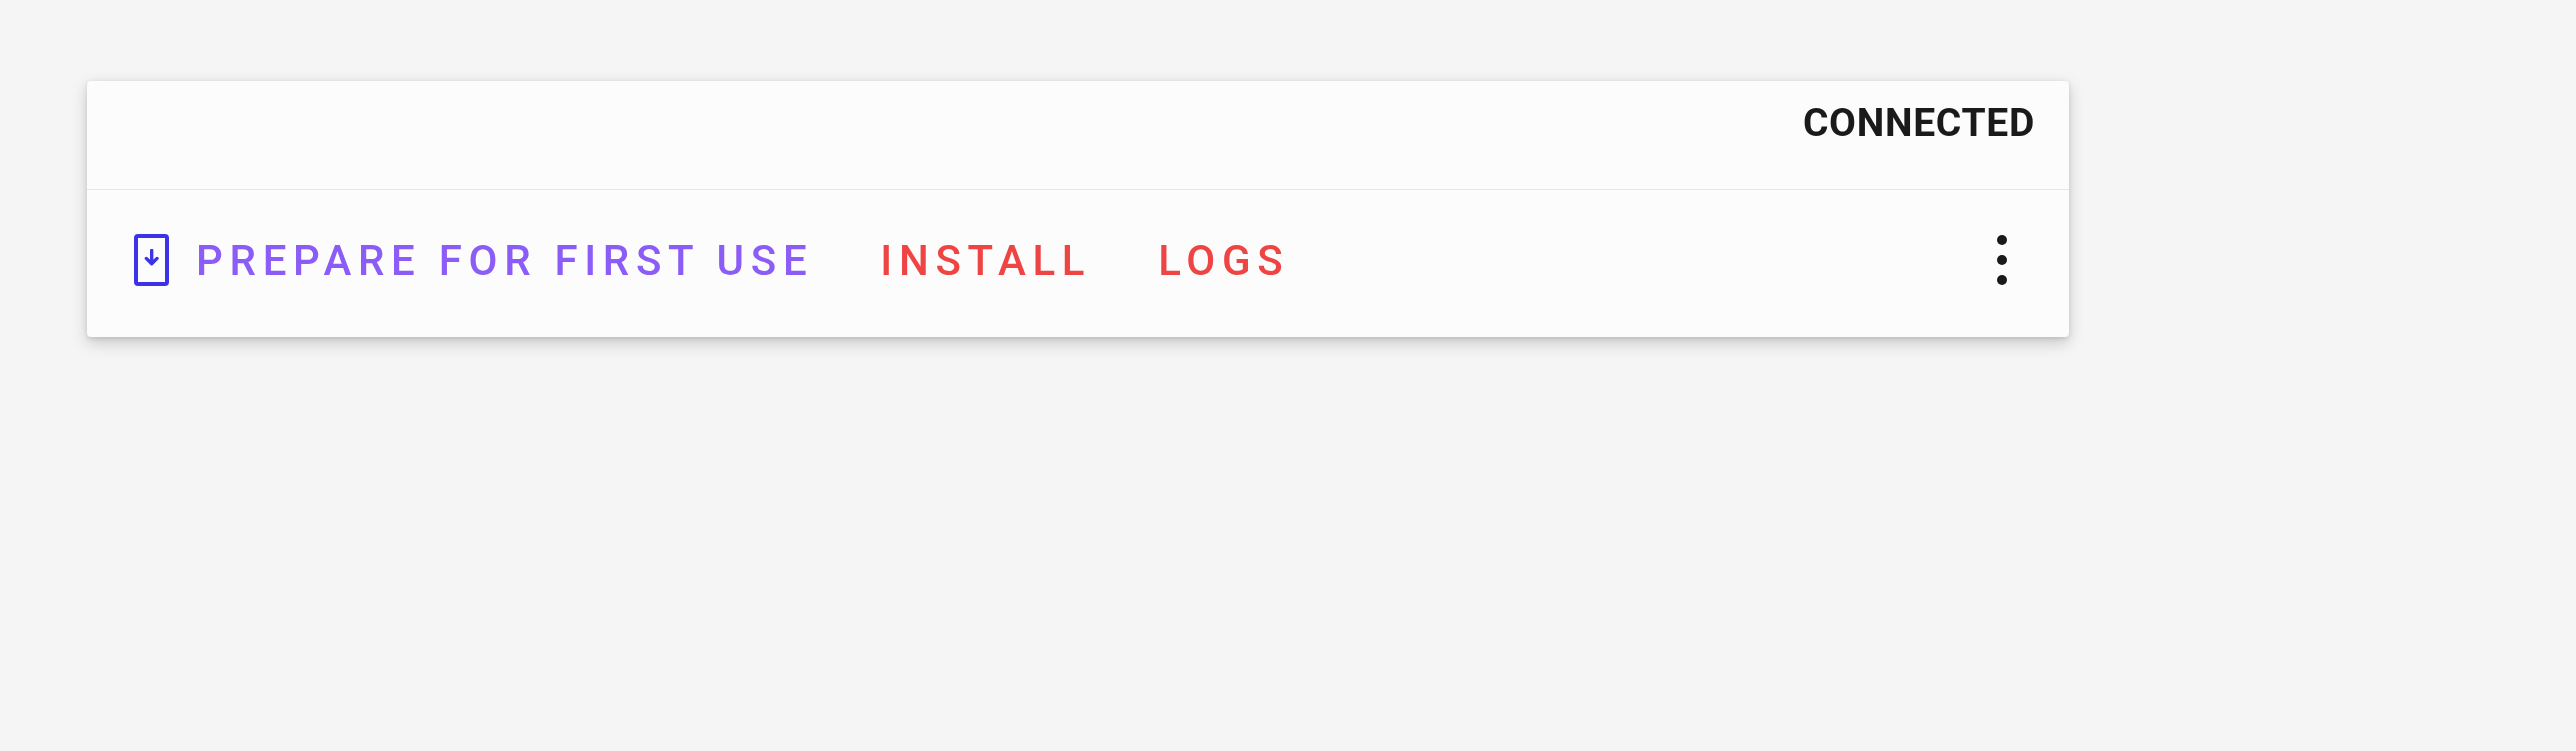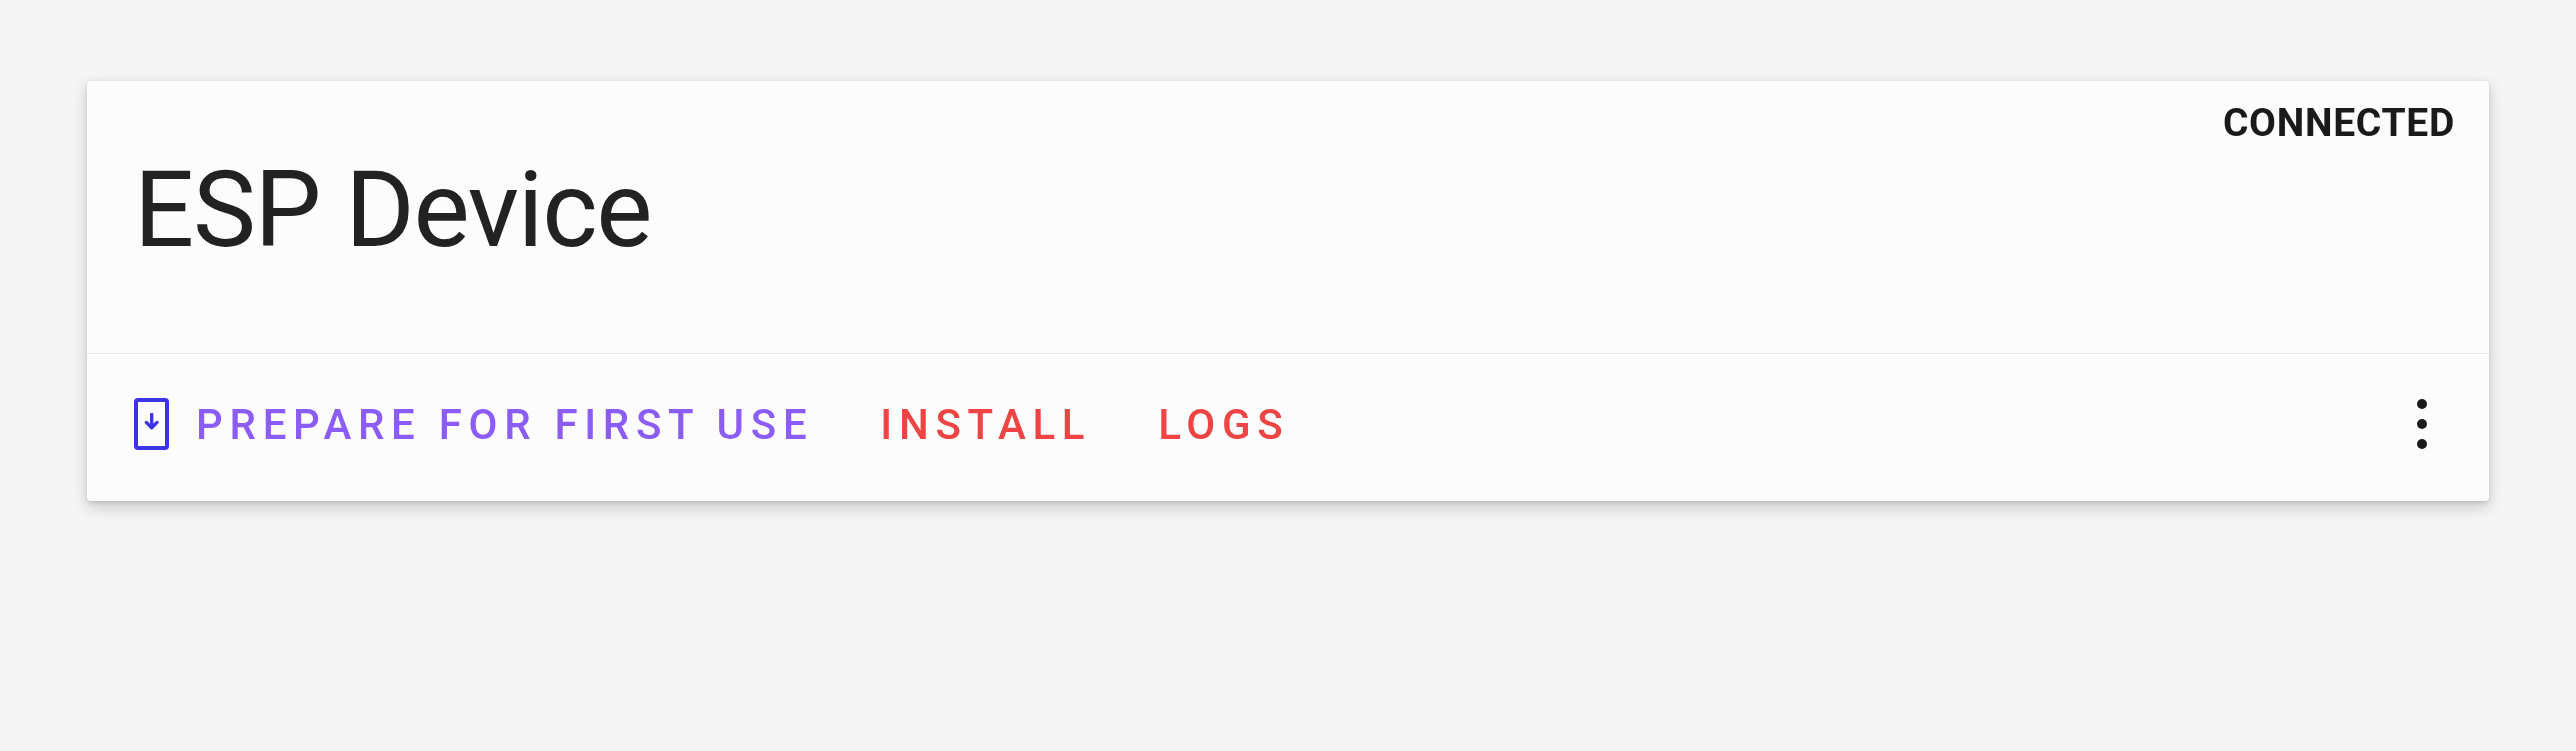--- a/index.html
+++ b/index.html
@@ -14,21 +14,21 @@
       height: 751px;
       display: flex;
       align-items: flex-start;
       justify-content: flex-start;
       padding: 81px 87px;
     }
     .card {
       background: #fcfcfc;
       border-radius: 4px;
       box-shadow: 0 5.4px 16px rgba(0,0,0,0.18), 0 1.3px 4px rgba(0,0,0,0.10);
-      width: 2402px;
+      width: 1982px;
       position: relative;
       display: flex;
       flex-direction: column;
     }
     .card-header {
       position: relative;
       padding: 27px 47px 81px 47px;
       border-bottom: 1.3px solid #e6e6e6;
     }
     .status-badge {
@@ -109,21 +109,20 @@
       background: #1a1a1a;
       border-radius: 50%;
     }
   </style>
 </head>
 <body>
 
 <div class="card">
   <div class="card-header">
     <div class="status-badge">CONNECTED</div>
-    <h1 class="device-title">ESP Device</h1>
   </div>
   <div class="card-actions">
     <div class="prepare-group">
       <span class="download-device-icon">
         <svg width="17.4" height="21.5" viewBox="0 0 26 32">
           <path d="M13 2 L13 22 M5 14 L13 22 L21 14" stroke="#3c33e6" stroke-width="5" fill="none" stroke-linecap="round" stroke-linejoin="round"></path>
         </svg>
       </span>
       <button class="action-button action-primary">PREPARE FOR FIRST USE</button>
     </div>

